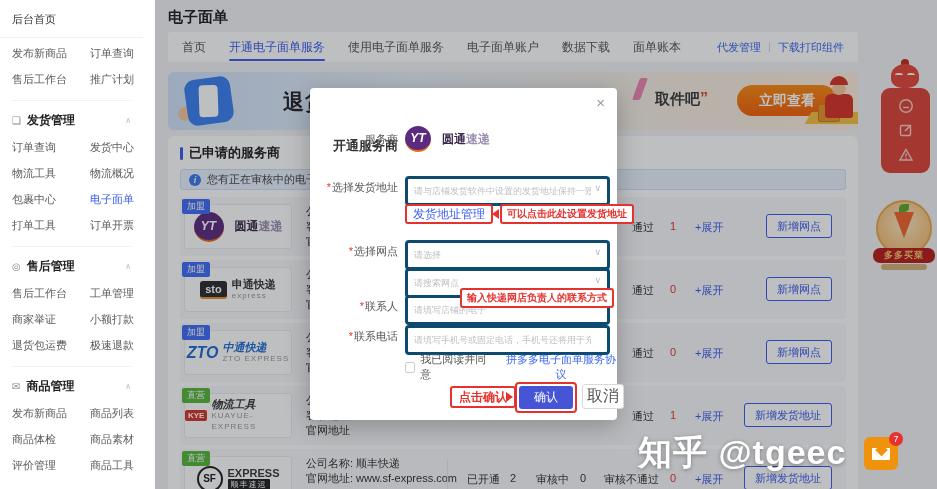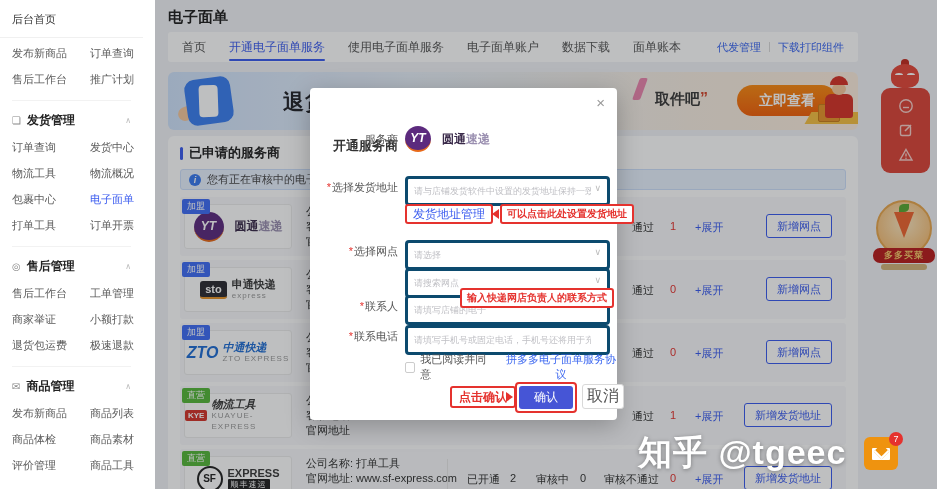--- a/index.html
+++ b/index.html
@@ -342,21 +342,21 @@
       <div class="prow">
         <span class="tag tag-green">直营</span>
         <div class="logobox">
           <span class="sf-circle">SF</span>
           <span class="two">
               <b>EXPRESS</b>
               <i class="sf-bar">顺丰速运</i>
             </span>
         </div>
         <div class="pinfo">
-          <div>公司名称: 打单工具</div>
+          <div>公司名称: 顺丰快递</div>
             <div>官网地址: www.sf-express.com</div>
         </div>
         <span class="vdiv"></span>
         <span class="st5" style="left:287px">已开通</span>
         <span class="st5" style="left:330px">2</span>
         <span class="st5" style="left:356px">审核中</span>
         <span class="st5" style="left:400px">0</span>
         <span class="st5" style="left:424px">审核不通过</span>
         <span class="st5 red" style="left:490px">0</span>
         <span class="st-expand">+展开</span>

